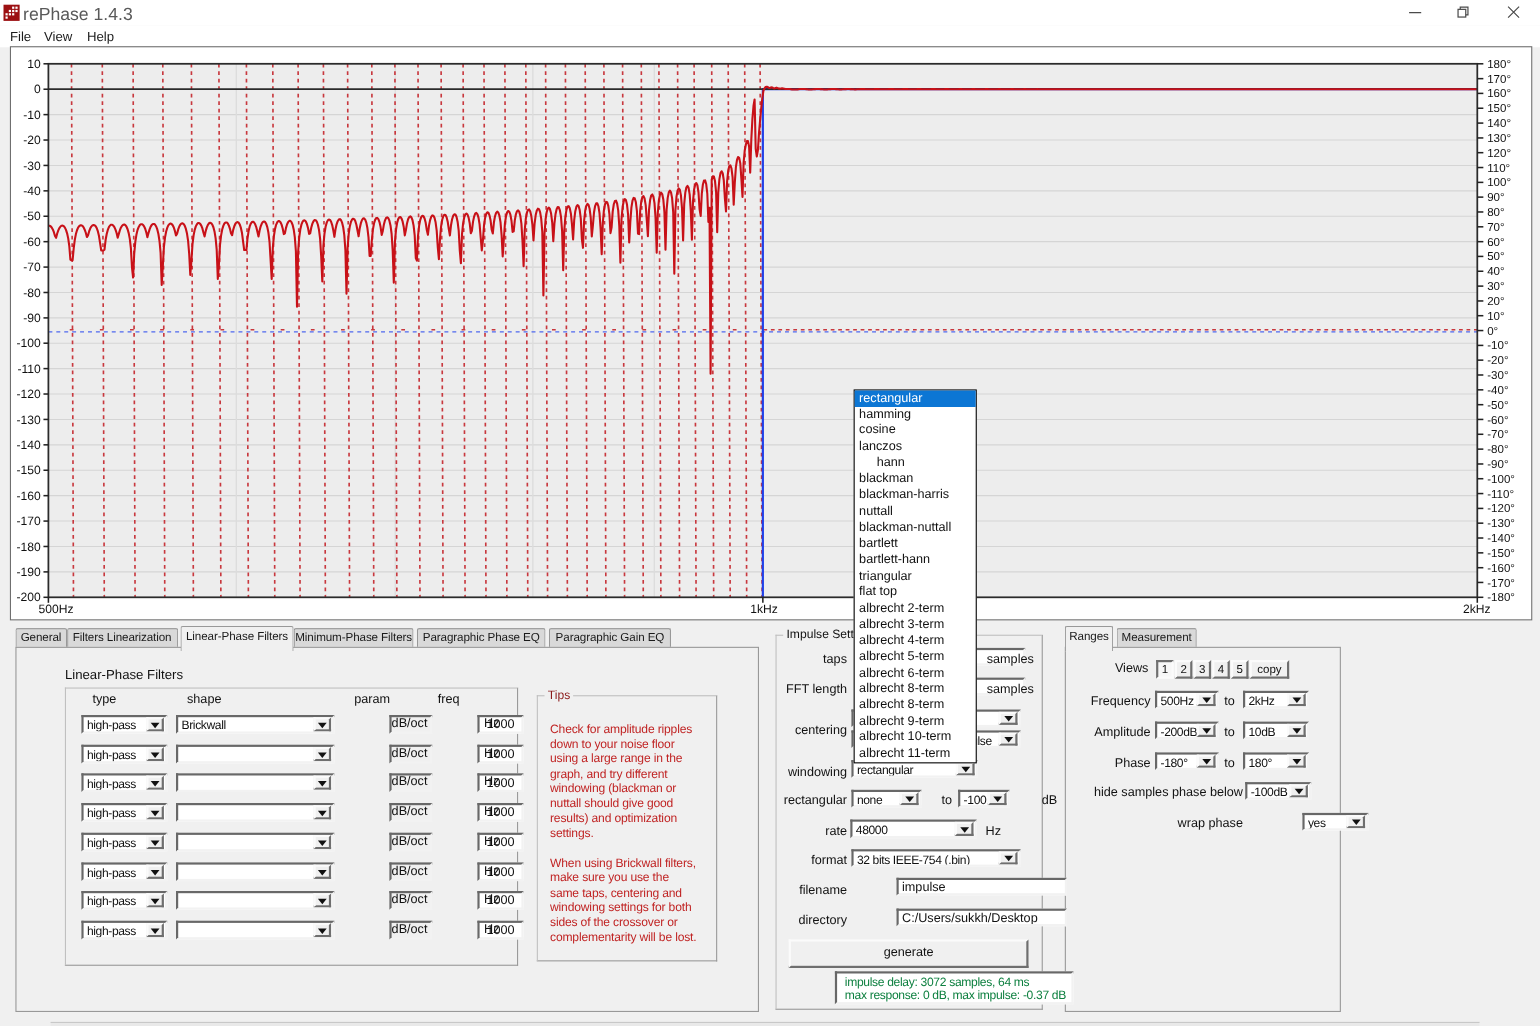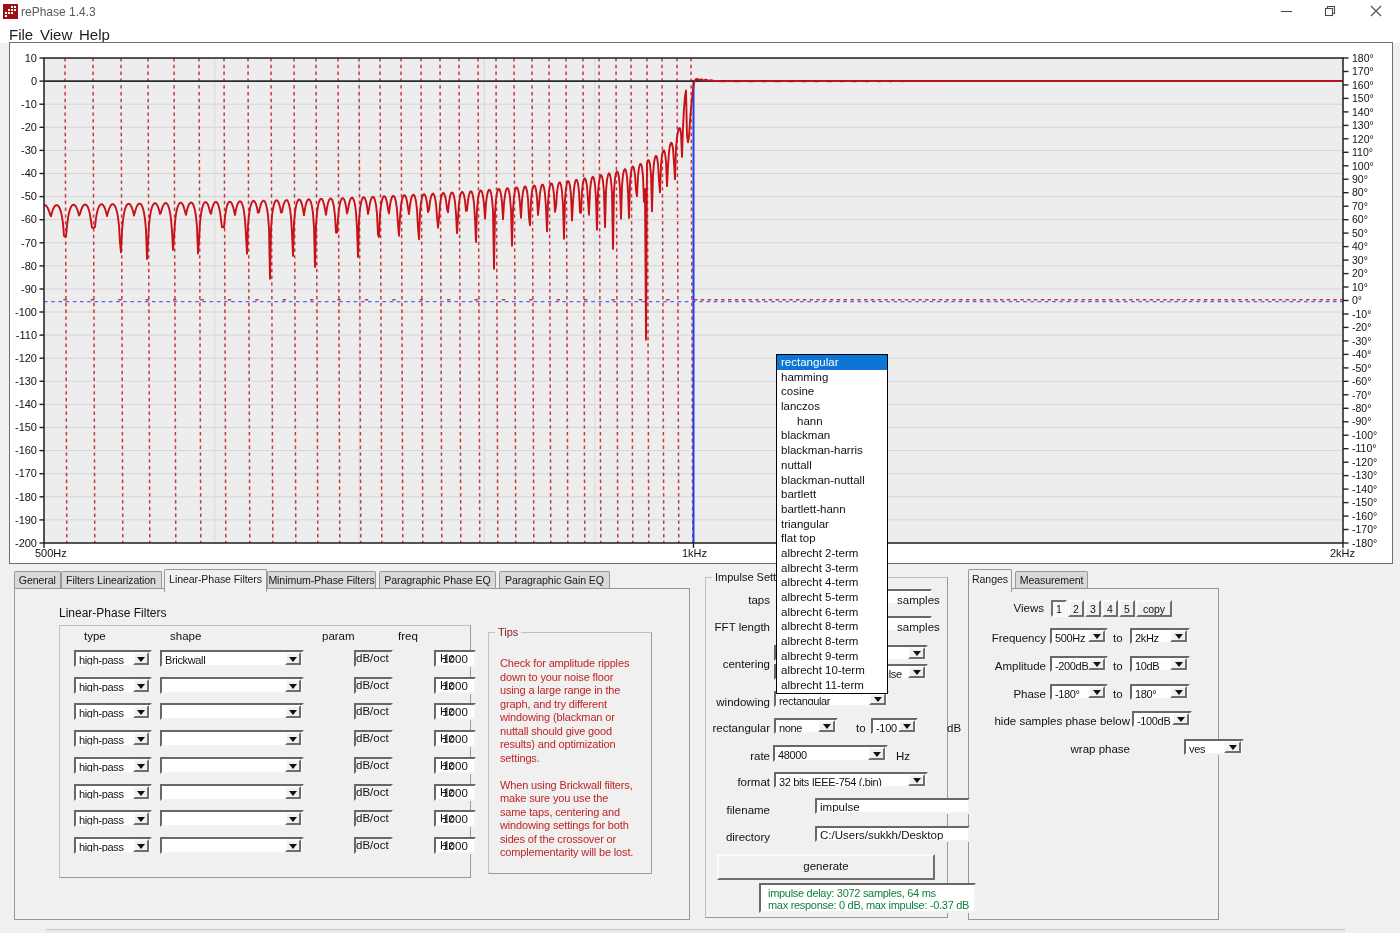--- a/index.html
+++ b/index.html
@@ -1,22 +1,22 @@
 <!DOCTYPE html>
 <html><head>
 <meta charset="utf-8">
 <style>
 html,body{margin:0;padding:0;}
 body{width:1400px;height:933px;position:relative;overflow:hidden;background:#f0f0f0;
   font-family:"Liberation Sans", sans-serif;color:#111;}
 .abs{position:absolute;}
 
 #titlebar{left:0;top:0;width:1400px;height:23px;background:#fff;}
-#titletext{left:21px;top:5px;font-size:12px;color:#595959;}
-#menubar{left:0;top:23px;width:1400px;height:20px;background:#fff;font-size:15px;color:#1c1c1c;text-decoration:underline;}
+#titletext{left:21px;top:5px;font-size:16px;color:#595959;}
+#menubar{left:0;top:23px;width:1400px;height:20px;background:#fff;font-size:12px;color:#1c1c1c;text-decoration:underline;}
 #menubar span{position:absolute;top:3px;}
 
 #chartbox{left:9px;top:42px;width:1382px;height:520px;background:#fff;border:1px solid #6f6f6f;}
 
 .tab{position:absolute;top:571px;height:15px;background:#d9d9d9;border:1px solid #989898;border-bottom:none;
   border-radius:2px 2px 0 0;font-size:10.6px;letter-spacing:-0.1px;white-space:nowrap;color:#1a1a1a;text-align:center;padding-top:2px;z-index:3;}
 .tab.active{background:#f0f0f0;top:569px;height:19px;padding-top:3px;z-index:5;}
 .pane{position:absolute;background:#f0f0f0;border:1px solid #989898;z-index:4;}
 
 .lbl{position:absolute;font-size:11.5px;color:#111;white-space:nowrap;}

